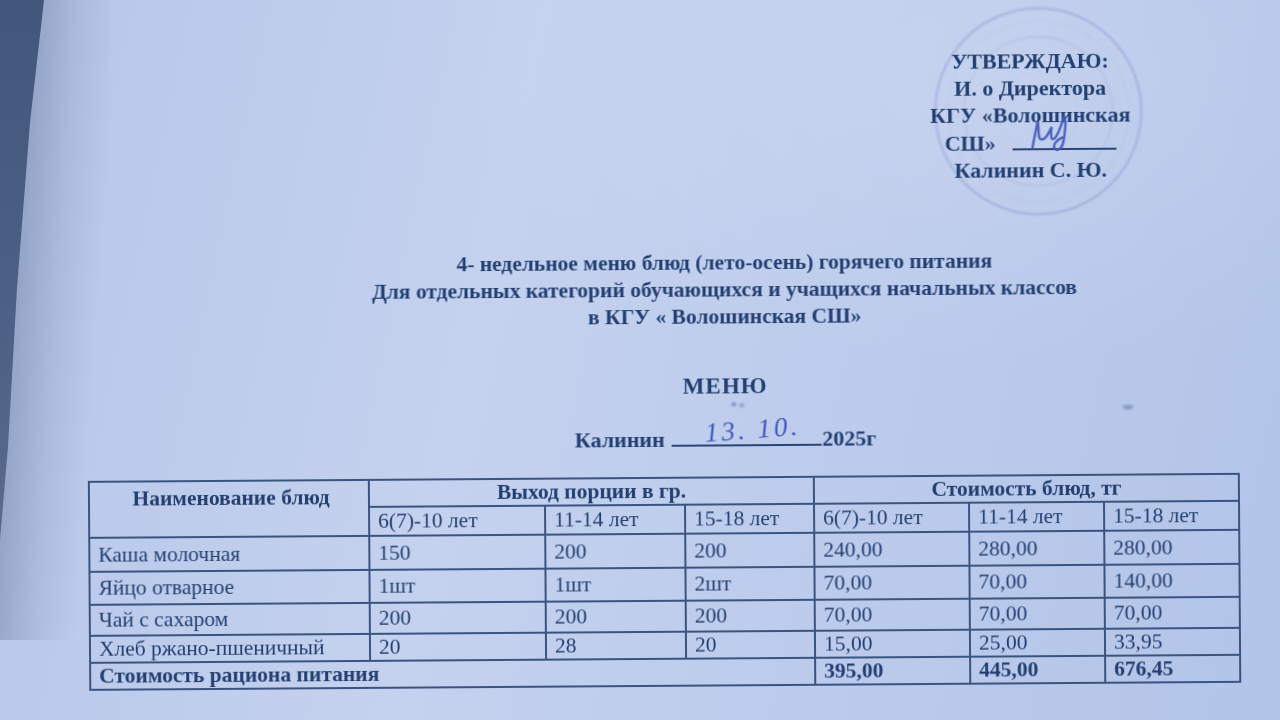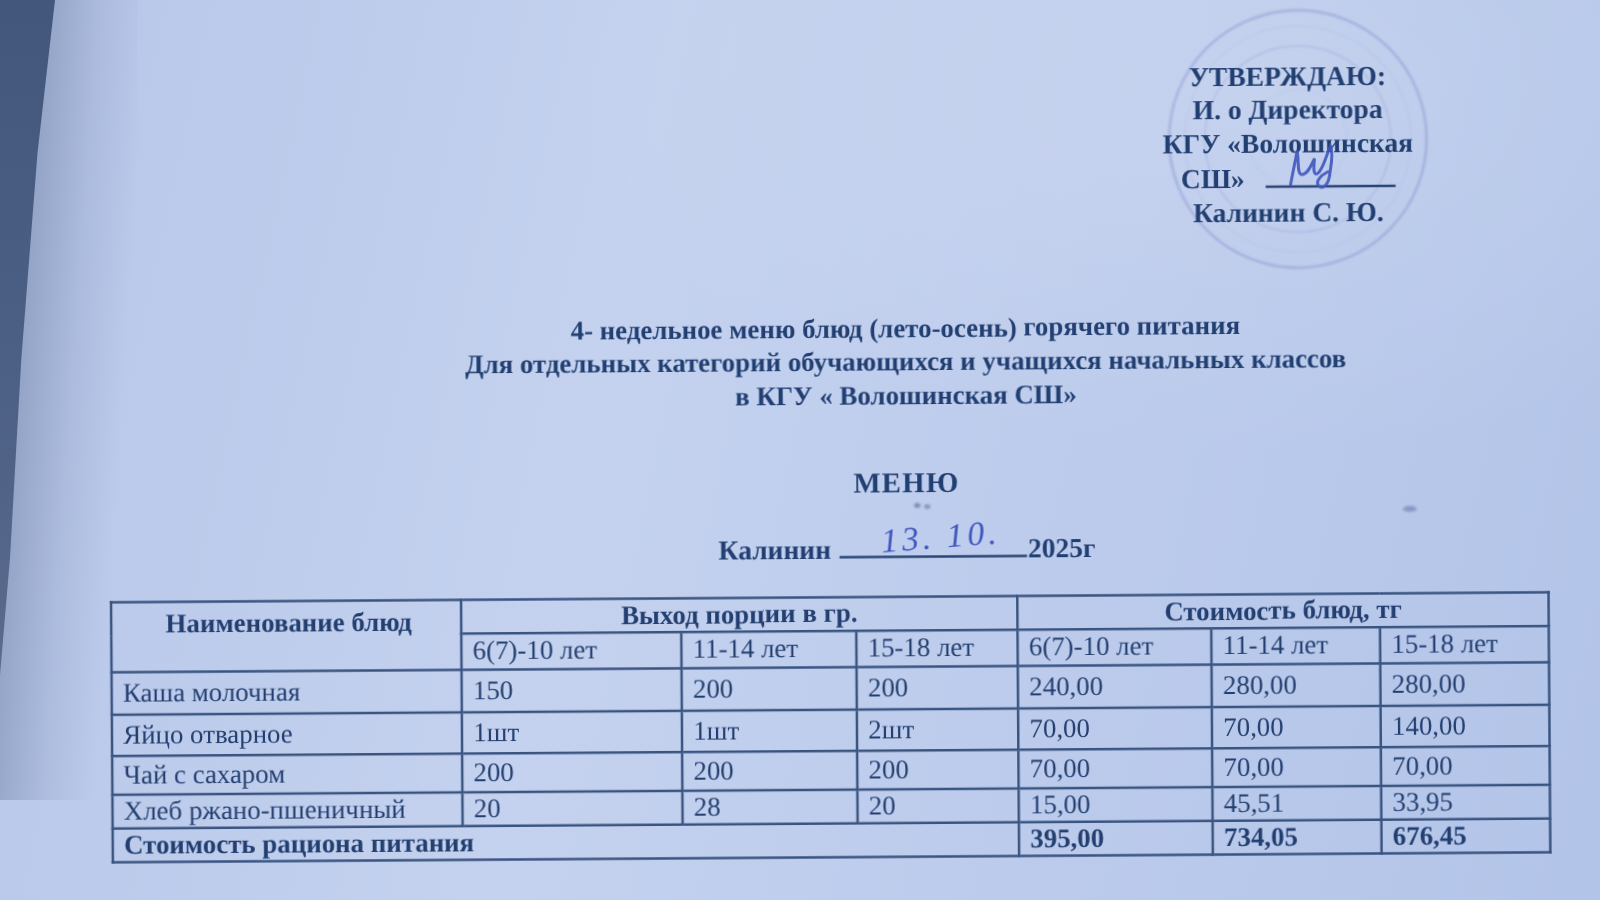--- a/index.html
+++ b/index.html
@@ -175,25 +175,25 @@
         <td>70,00</td>
         <td>70,00</td>
         <td>70,00</td>
       </tr>
       <tr class="rb4">
         <td>Хлеб ржано-пшеничный</td>
         <td>20</td>
         <td>28</td>
         <td>20</td>
         <td>15,00</td>
-        <td>45,51</td>
+        <td>25,00</td>
         <td>33,95</td>
       </tr>
       <tr class="rtot">
         <td colspan="4">Стоимость рациона питания</td>
         <td>395,00</td>
-        <td>734,05</td>
+        <td>445,00</td>
         <td>676,45</td>
       </tr>
     </tbody>
   </table>
 
 </div>
 
 </body></html>

